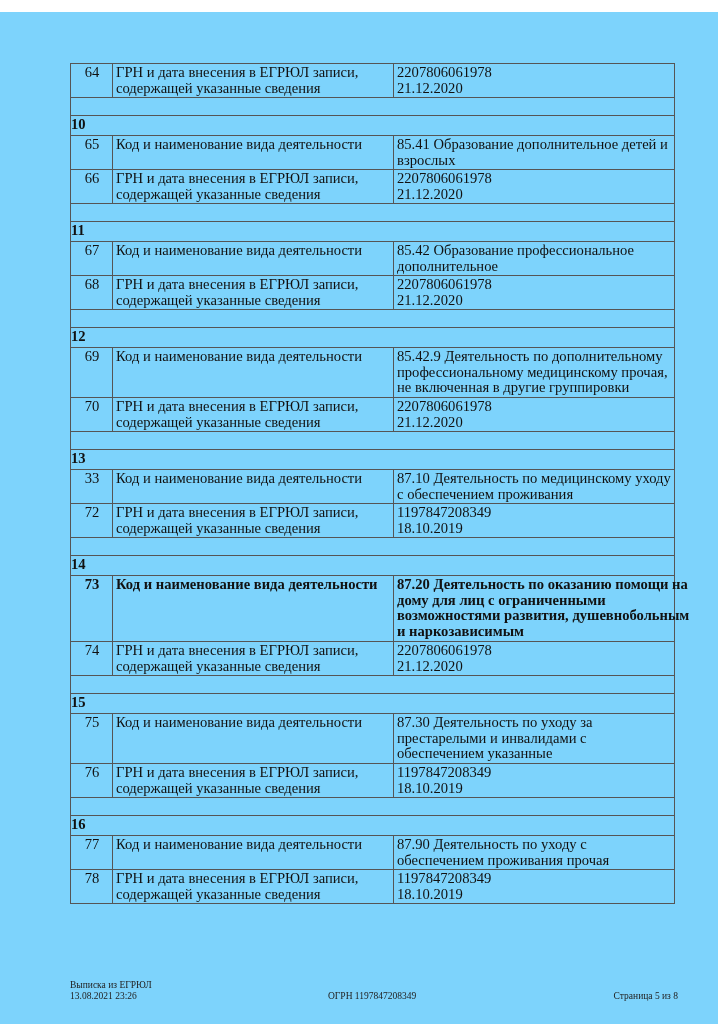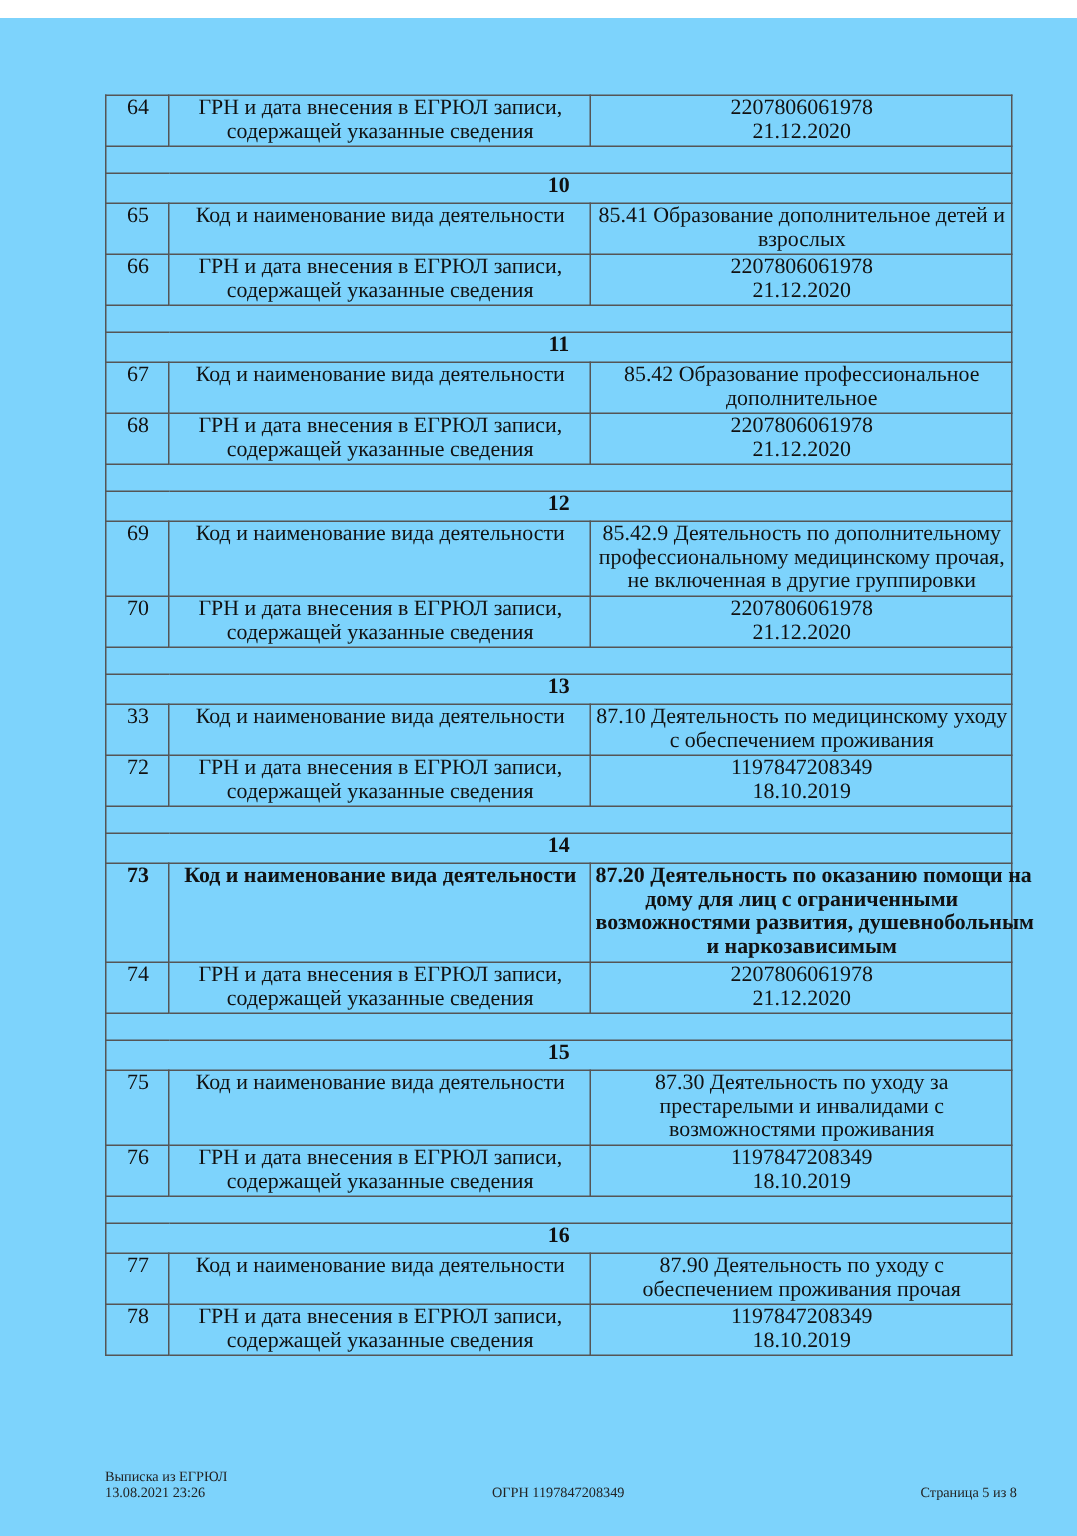--- a/index.html
+++ b/index.html
@@ -3,23 +3,23 @@
 <meta charset="utf-8">
 <style>
   html, body { margin: 0; padding: 0; background: #ffffff; }
   body { width: 718px; height: 1024px; position: relative; overflow: hidden;
          font-family: "Liberation Serif", "DejaVu Serif", serif; color: #111; }
   .page { position: absolute; left: 0; top: 12px; width: 718px; height: 1024px; background: #7dd3fc; }
   table.egrul { position: absolute; left: 70px; top: 51px; width: 604px;
                 border-collapse: collapse; table-layout: fixed; font-size: 14.6px; line-height: 15.5px; }
   table.egrul td { border: 1px solid #555; padding: 1px 2px 1px 3px; vertical-align: top; }
   td.num { text-align: center; padding-top: 2px; }
-  td.label, td.value { padding-top: 2px; text-align: center; }
+  td.label, td.value { padding-top: 2px; }
   tr.spacer td { height: 17px; padding: 0; }
-  tr.section td { text-align: center; font-weight: bold; height: 18px; padding: 1px 0 0 0; }
+  tr.section td { text-align: left; font-weight: bold; height: 18px; padding: 1px 0 0 0; }
   tr.r2 td { height: 31px; }
   tr.r3 td { height: 47px; margin-top: 40px; }
   tr.r4 td { height: 63px; font-weight: bold; }
   .line { display: block; white-space: nowrap; }
   .footer { position: absolute; top: 968px; font-size: 9.5px; line-height: 10.5px; color: #222; }
   .footer-left { left: 70px; }
   .footer-center { left: 328px; top: 979px; }
   .footer-right { right: 40px; top: 979px; }
 </style>
 </head>
@@ -189,21 +189,21 @@
           <td colspan="3">15</td>
         </tr>
         <tr class="r3">
           <td class="num">75</td>
           <td class="label">
             <span class="line">Код и наименование вида деятельности</span>
           </td>
           <td class="value">
             <span class="line">87.30 Деятельность по уходу за</span>
             <span class="line">престарелыми и инвалидами с</span>
-            <span class="line">возможностями проживания</span>
+            <span class="line">обеспечением указанные</span>
           </td>
         </tr>
         <tr class="r2">
           <td class="num">76</td>
           <td class="label">
             <span class="line">ГРН и дата внесения в ЕГРЮЛ записи,</span>
             <span class="line">содержащей указанные сведения</span>
           </td>
           <td class="value">
             <span class="line">1197847208349</span>

